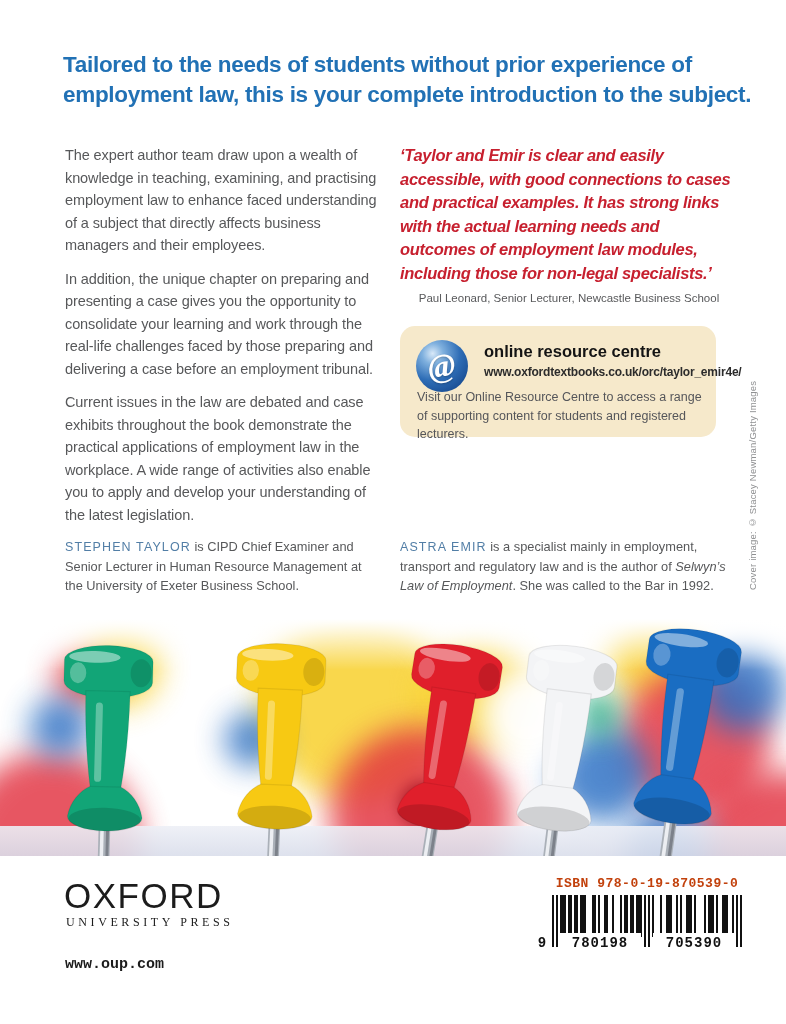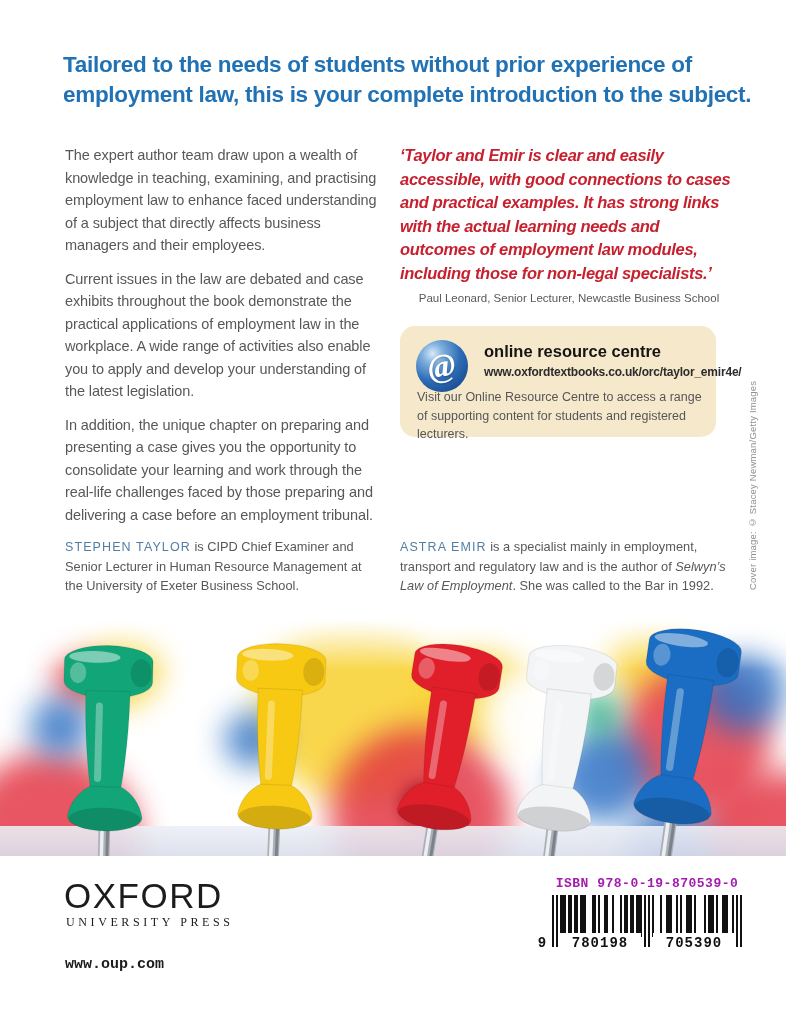--- a/index.html
+++ b/index.html
@@ -81,21 +81,21 @@
     position:absolute;left:66px;top:915px;
     font-family:"Liberation Serif", serif;font-size:12px;letter-spacing:3.6px;color:#1c1c1c;
   }
   .website{
     position:absolute;left:65px;top:956px;
     font-family:Liberation Mono, monospace;font-weight:700;font-size:15px;color:#1c1c1c;
   }
   
   .isbn-label{
     position:absolute;left:540px;top:876px;width:214px;text-align:center;
-    font-family:"Liberation Mono", monospace;font-weight:700;font-size:13px;letter-spacing:0.5px;color:#a21caf;
+    font-family:"Liberation Mono", monospace;font-weight:700;font-size:13px;letter-spacing:0.5px;color:#c2410c;
     white-space:nowrap;
   }
   .barcode{position:absolute;left:552px;top:895px;width:190px;height:62px;background:#ffffff;}
   .barcode svg{position:absolute;left:0;top:0;}
   .barcode svg rect{fill:#111111;}
   .bcd{
     position:absolute;top:38px;height:20px;background:#ffffff;
     font-family:"Liberation Mono", monospace;font-size:14px;font-weight:700;color:#111;
     text-align:center;letter-spacing:1px;line-height:20px;
   }
@@ -129,22 +129,22 @@
 
 <div class="page">
 
   <header class="headline">
     <div>Tailored to the needs of students without prior experience of</div>
     <div>employment law, this is your complete introduction to the subject.</div>
   </header>
 
   <section class="col-left">
     <p>The expert author team draw upon a wealth of knowledge in teaching, examining, and practising employment law to enhance faced understanding of a subject that directly affects business managers and their employees.</p>
+    <p>In addition, the unique chapter on preparing and presenting a case gives you the opportunity to consolidate your learning and work through the real-life challenges faced by those preparing and delivering a case before an employment tribunal.</p>
     <p>Current issues in the law are debated and case exhibits throughout the book demonstrate the practical applications of employment law in the workplace. A wide range of activities also enable you to apply and develop your understanding of the latest legislation.</p>
-    <p>In addition, the unique chapter on preparing and presenting a case gives you the opportunity to consolidate your learning and work through the real-life challenges faced by those preparing and delivering a case before an employment tribunal.</p>
   </section>
 
   <section class="col-right">
     <p class="quote">‘Taylor and Emir is clear and easily accessible, with good connections to cases and practical examples. It has strong links with the actual learning needs and outcomes of employment law modules, including those for non-legal specialists.’</p>
     <p class="attribution">Paul Leonard, Senior Lecturer, Newcastle Business School</p>
   </section>
 
   <aside class="resource-box">
     <span class="globe">
       <span class="at">@</span>

